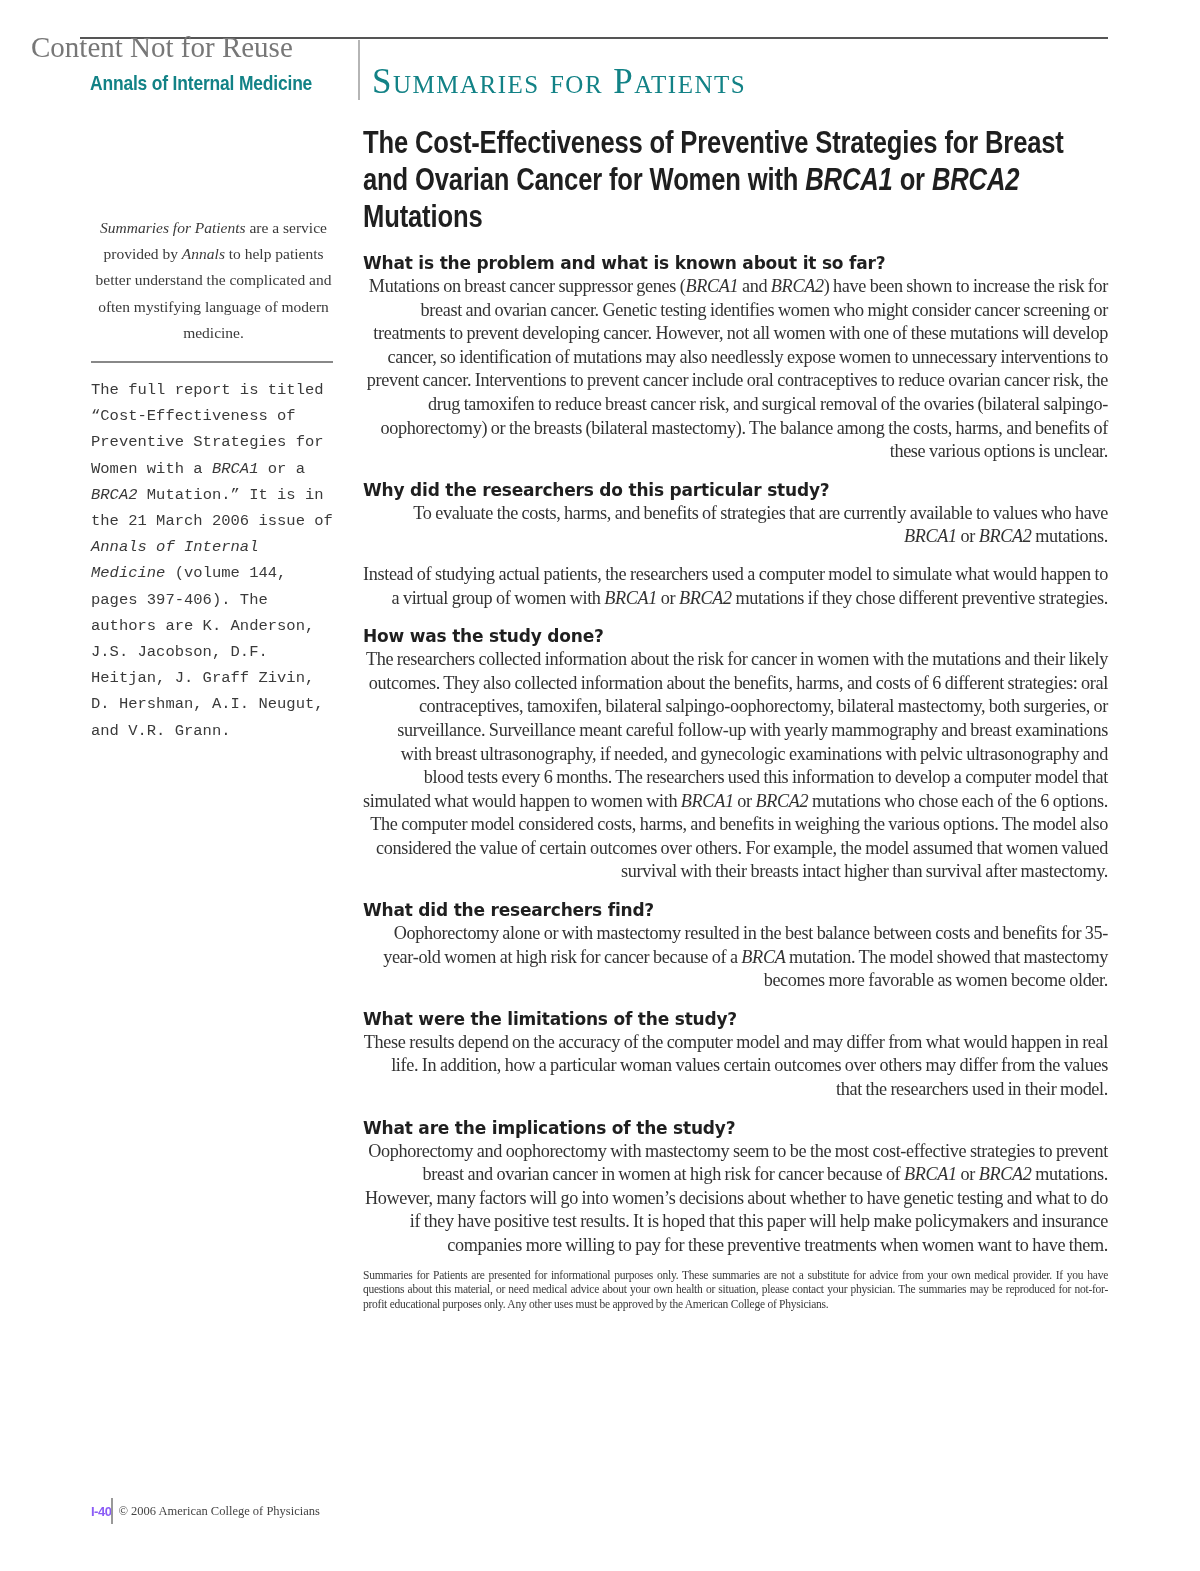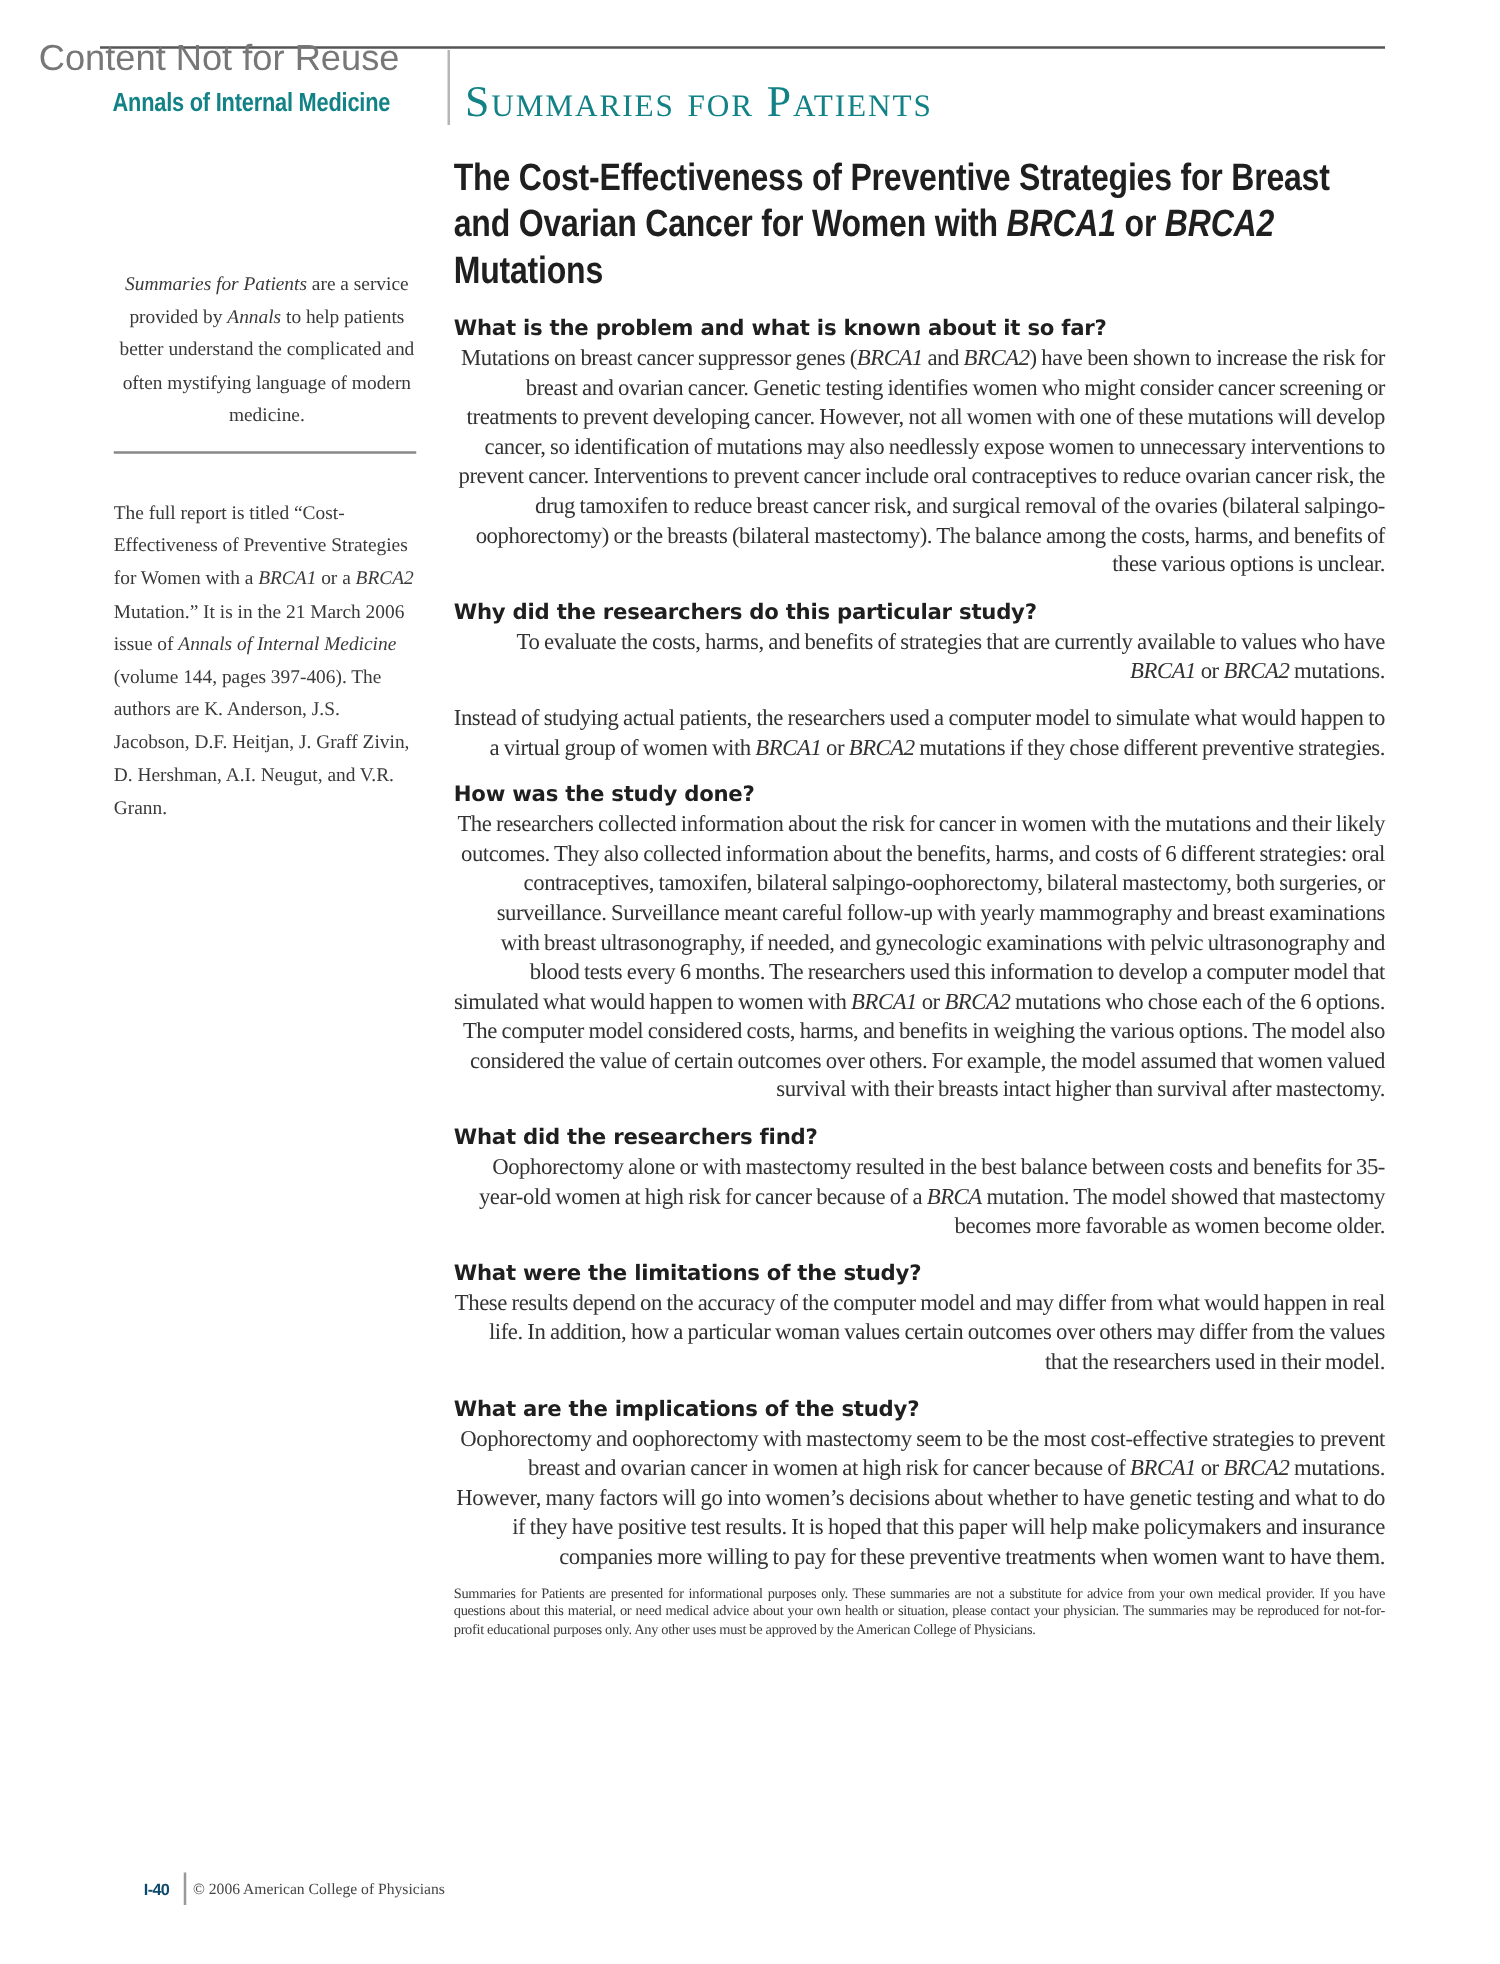--- a/index.html
+++ b/index.html
@@ -2,21 +2,21 @@
 <html><head>
   <meta charset="utf-8">
   <style>
     html, body { margin: 0; padding: 0; background: #ffffff; }
     body {
       width: 1200px; height: 1571px; position: relative; overflow: hidden;
       font-family: "Liberation Serif", "DejaVu Serif", serif; color: #2b2b2b;
     }
     .watermark {
       position: absolute; left: 31px; top: 30px;
-      font-family: Liberation Sans, sans-serif;
+      font-family: Liberation Serif, serif;
       font-size: 29px; color: #777777; letter-spacing: 0px; line-height: 34px;
       z-index: 2;
     }
     .top-rule {
       position: absolute; left: 80px; top: 37px; width: 1028px; height: 0;
       border-top: 2px solid #555555; z-index: 1;
     }
     .vdivider {
       position: absolute; left: 358px; top: 40px; width: 0; height: 60px;
       border-left: 2px solid #b5b5b5;
@@ -32,21 +32,21 @@
       position: absolute; left: 372px; top: 60px;
       font-family: "Liberation Serif", "DejaVu Serif", serif;
       font-size: 35px; color: #128286; font-variant: small-caps; letter-spacing: 1.5px;
       white-space: nowrap; line-height: 44px;
     }
     .sidebar {
       position: absolute; left: 91px; width: 245px;
       font-size: 15.5px; line-height: 26.2px; color: #3a3a3a;
     }
     .sidebar.intro { top: 215px; text-align: center; }
-    .sidebar.report { top: 398px; }
+    .sidebar.report { top: 377px; font-family: Liberation Mono, monospace; }
     .sidebar-rule {
       position: absolute; left: 91px; top: 361px; width: 242px; height: 0;
       border-top: 2px solid #888888;
     }
     .main {
       position: absolute; left: 363px; top: 124px; width: 745px;
     }
     .article-title {
       font-family: "Liberation Sans", "DejaVu Sans", sans-serif; font-weight: bold;
       font-size: 30.5px; line-height: 37px; color: #1f1f1f;
@@ -65,21 +65,21 @@
     }
     .disclaimer {
       font-size: 11.5px; line-height: 14.6px; color: #3a3a3a; margin: 0;
       letter-spacing: -0.25px; text-align: justify;
     }
     .footer {
       position: absolute; left: 91px; top: 1498px; display: flex; align-items: center;
     }
     .page-num {
       font-family: "Liberation Sans", "DejaVu Sans", sans-serif; font-weight: bold;
-      font-size: 13px; color: #0c4a6e; letter-spacing: -0.5px; padding-right: 12px; margin-left: 24px;
+      font-size: 13px; color: #8b5cf6; letter-spacing: -0.5px; padding-right: 0;
     }
     .footer-bar { width: 0; height: 26px; border-left: 2px solid #999999; margin-right: 5px; }
     .copyright { font-size: 12.5px; color: #444444; }
     i { font-style: italic; }
   </style>
 </head>
 <body>
 
 <div class="watermark">Content Not for Reuse</div>
 <div class="top-rule"></div>

